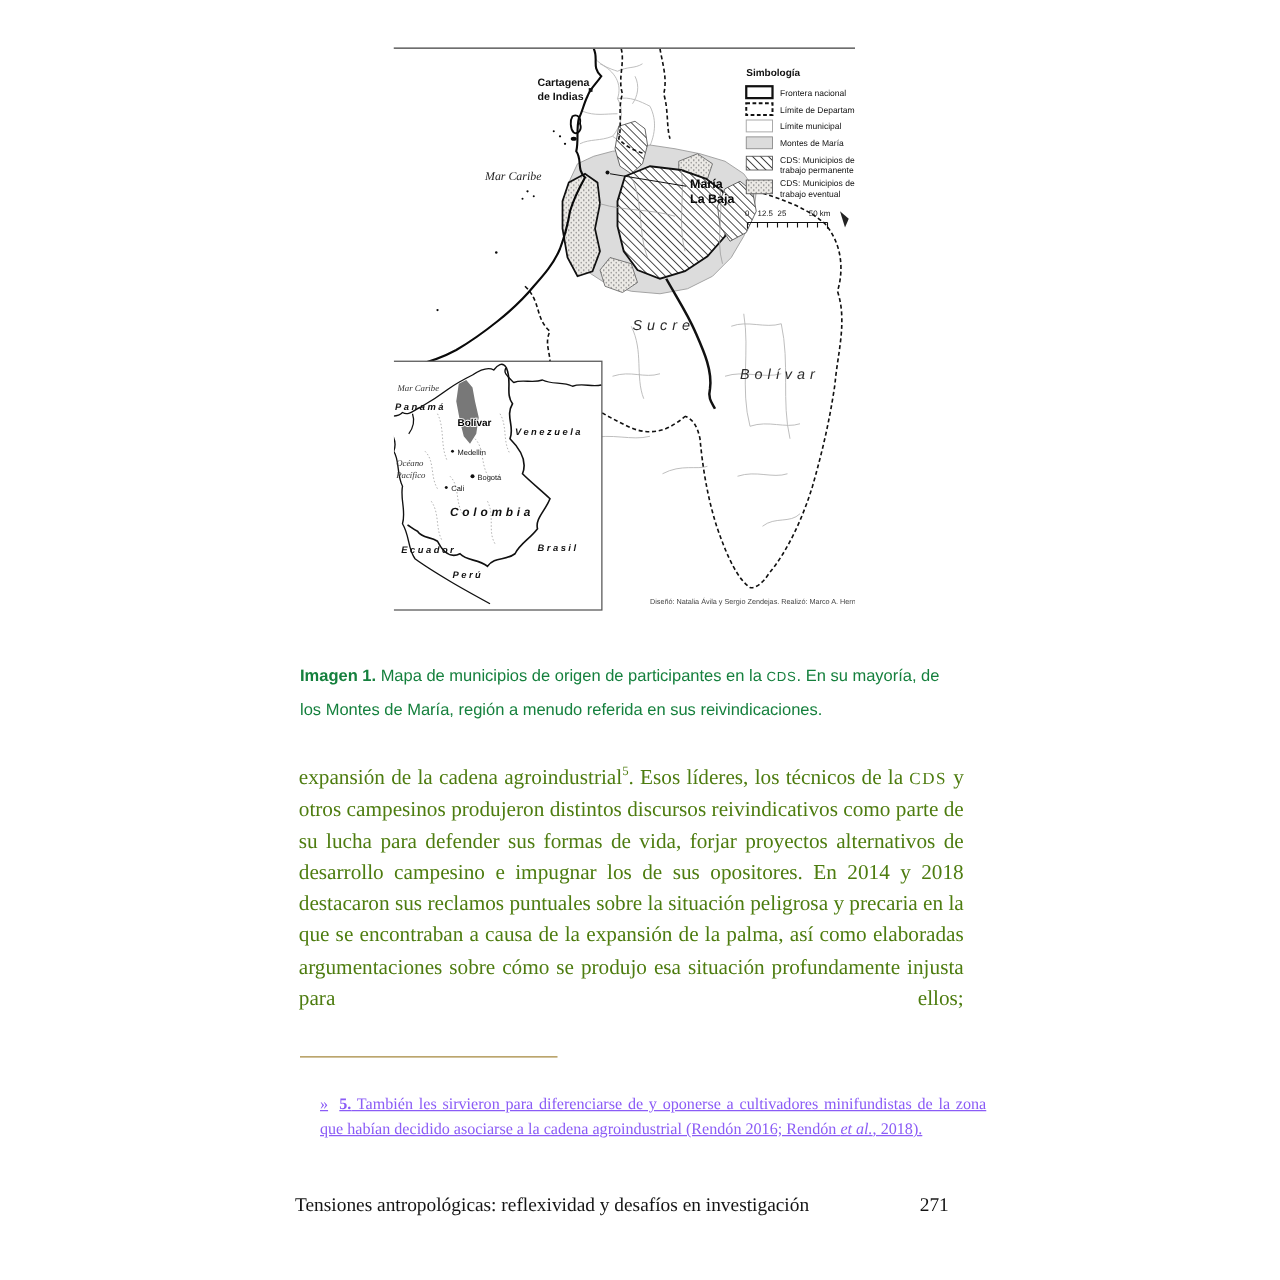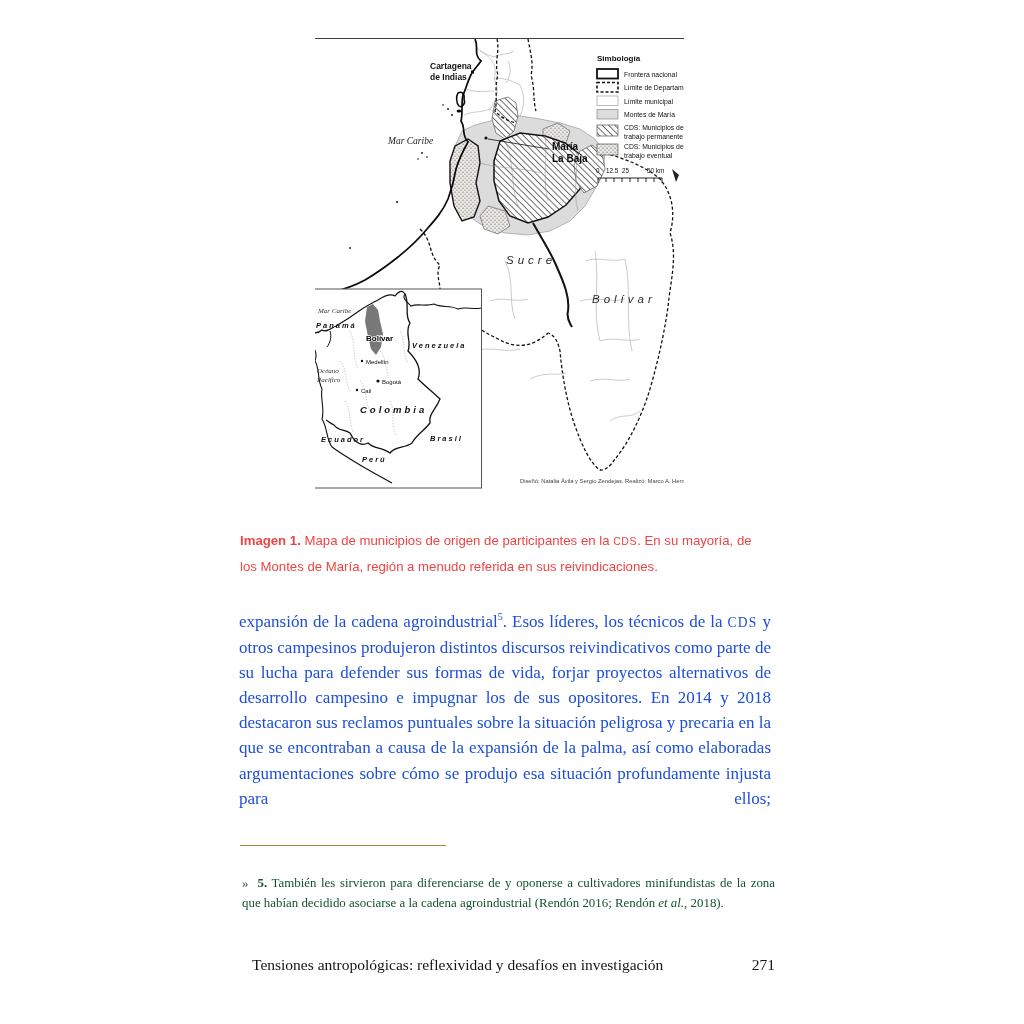--- a/index.html
+++ b/index.html
@@ -19,34 +19,34 @@
   .lg-scale{font:6.3px "Liberation Sans",sans-serif;fill:#111;}
   .in-sea{font:italic 7px "Liberation Serif",serif;fill:#333;}
   .in-country{font:italic bold 7.5px "Liberation Sans",sans-serif;letter-spacing:2px;fill:#111;}
   .in-colombia{font:italic bold 9.5px "Liberation Sans",sans-serif;letter-spacing:3px;fill:#111;}
   .in-city{font:6px "Liberation Sans",sans-serif;fill:#111;}
   .in-bolivar{font:bold 8px "Liberation Sans",sans-serif;fill:#000;paint-order:stroke;stroke:#fff;stroke-width:1.4px;}
   .credit{font:5.8px "Liberation Sans",sans-serif;fill:#444;}
 
   
   .caption{position:absolute;left:240px;top:515px;width:532px;
-           font:13.2px/25px "Liberation Sans",sans-serif;color:#ef4444;}
+           font:13.2px/25px "Liberation Sans",sans-serif;color:#15803d;}
   .cap-bold{font-weight:700;}
   .caps{font-size:0.8em;letter-spacing:0.6px;}
   .body-text{position:absolute;left:239px;top:592px;width:532px;
-             font:17px/25.1px "Liberation Serif",serif;color:#1d4ed8;
+             font:17px/25.1px "Liberation Serif",serif;color:#4d7c0f;
              text-align:justify;text-align-last:justify;}
   .caps2{font-size:0.8em;letter-spacing:1.2px;}
   .body-text sup{font-size:0.6em;line-height:0;}
   .fn-rule{position:absolute;left:240px;top:845px;width:206px;border-top:1.6px solid #a5883e;}
-  .footnote{position:absolute;left:242px;top:860px;width:533px;
-            font:12.9px/20px "Liberation Serif",serif;color:#14532d;text-align:justify;}
+  .footnote{position:absolute;left:256px;top:860px;width:533px;
+            font:12.9px/20px "Liberation Serif",serif;color:#8b5cf6;text-align:justify;text-decoration:underline;}
   .fn-marker{margin-right:9px;}
   .fn-num{font-weight:700;}
-  .footer{position:absolute;left:252px;top:956px;width:523px;display:flex;
+  .footer{position:absolute;left:236px;top:956px;width:523px;display:flex;
           justify-content:space-between;font:15.5px "Liberation Serif",serif;color:#151515;}
 </style>
 </head>
 <body>
 
 <div class="page">
 
   <div class="figure">
     <svg width="369" height="452" viewBox="315 38 369 452" xmlns="http://www.w3.org/2000/svg">
       <defs>

